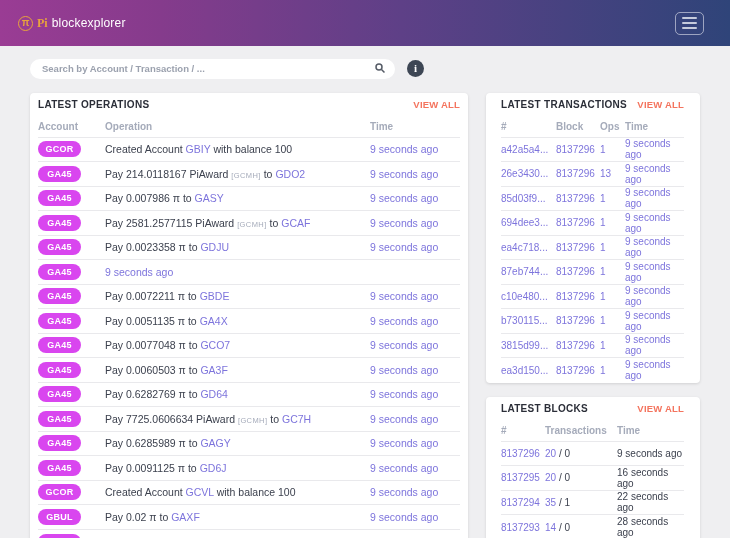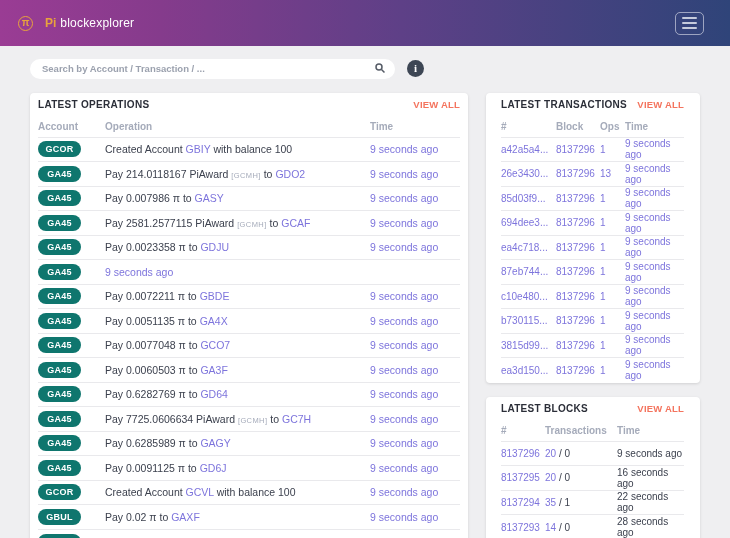--- a/index.html
+++ b/index.html
@@ -3,21 +3,21 @@
 <meta charset="utf-8">
 <style>
   * { margin:0; padding:0; box-sizing:border-box; }
   html,body { width:730px; height:538px; overflow:hidden; }
   body { font-family:"Liberation Sans", sans-serif; background:#efeff1; }
   .header { height:46px; background:linear-gradient(90deg,#9a3c94 0%,#853b8c 22%,#5e4087 55%,#2f4479 100%);
     display:flex; align-items:center; justify-content:space-between; padding:0 26px 0 18px; }
   .brand { display:flex; align-items:center; gap:4px; }
   .pi-logo { width:15px; height:15px; border:1.5px solid #e8a33d; border-radius:50%;
     color:#e8a33d; font-size:10px; font-weight:bold; display:flex; align-items:center; justify-content:center; line-height:1; }
-  .brand-pi { color:#e8a33d; font-size:12px; font-weight:bold; margin-left:8px; }
+  .brand-pi { color:#e8a33d; font-size:12px; font-weight:bold; margin-left:0;font-family:Liberation Serif, serif; }
   .brand-rest { color:#ffffff; font-size:12px; font-weight:500; letter-spacing:.2px; }
   .hamburger { width:29px; height:23px; border:1px solid rgba(228,230,240,.6); border-radius:5px;
     background:transparent; display:flex; flex-direction:column; justify-content:center; align-items:center; gap:3.5px; cursor:pointer; }
   .hamburger i { display:block; width:15px; height:1.5px; background:rgba(235,237,245,.8); border-radius:1px; }
   .content { padding:12px 30px 0 30px; }
   .search-row { display:flex; align-items:center; gap:12px; margin-bottom:14px; }
   .search-box { position:relative; width:365px; }
   .search-box input { width:100%; height:20px; border:none; border-radius:10px; background:#fff;
     padding:0 28px 0 12px; font-family:"Liberation Sans", sans-serif; font-size:9.5px; font-weight:bold; color:#3c414e; outline:none; }
   .search-box input::placeholder { color:#9ba1ae; }
@@ -31,21 +31,21 @@
   .right-col { width:214px; display:flex; flex-direction:column; gap:14px; }
   .tx-card, .blocks-card { width:214px; padding:0 16px 0 15px; }
   .card-head { display:flex; align-items:center; justify-content:space-between; height:23px; padding-top:1px; }
   .card-title { font-size:10px; font-weight:bold; color:#2b2e38; letter-spacing:.3px; }
   .view-all { font-size:9.5px; font-weight:bold; color:#f4745e; text-decoration:none; letter-spacing:.2px; }
   .thead { color:#a5abba; font-size:10px; font-weight:bold; }
   .ops-grid { display:grid; grid-template-columns:67px 1fr 90px; align-items:center; }
   .ops-card .thead { height:22px; border-bottom:1px solid #e9e9ec; }
   .row { height:24.5px; border-bottom:1px solid #e9e9ec; font-size:10.5px; color:#3c414e; }
   .row:last-child { border-bottom:none; }
-  .badge { display:inline-block; background:#0f766e; color:#fff; font-size:9px; font-weight:bold;
+  .badge { display:inline-block; background:#d946ef; color:#fff; font-size:9px; font-weight:bold;
     padding:3px 0; width:43px; text-align:center; border-radius:8px; letter-spacing:.3px; }
   a.link { color:#7d74dc; text-decoration:none; }
   .time { color:#7d74dc; }
   .note { font-size:7.5px; color:#a5abba; letter-spacing:.4px; }
   .tx-grid { display:grid; grid-template-columns:55px 44px 25px 1fr; align-items:center; }
   .tx-card .thead, .blocks-card .thead { height:22px; border-bottom:1px solid #e9e9ec; font-size:10px; }
   .tx-card .row, .blocks-card .row { font-size:10px; }
   .tx-card .row span, .tx-card .row a { color:#7d74dc; }
   .blocks-grid { display:grid; grid-template-columns:44px 72px 1fr; align-items:center; }
   .blocks-card { height:200px; }

